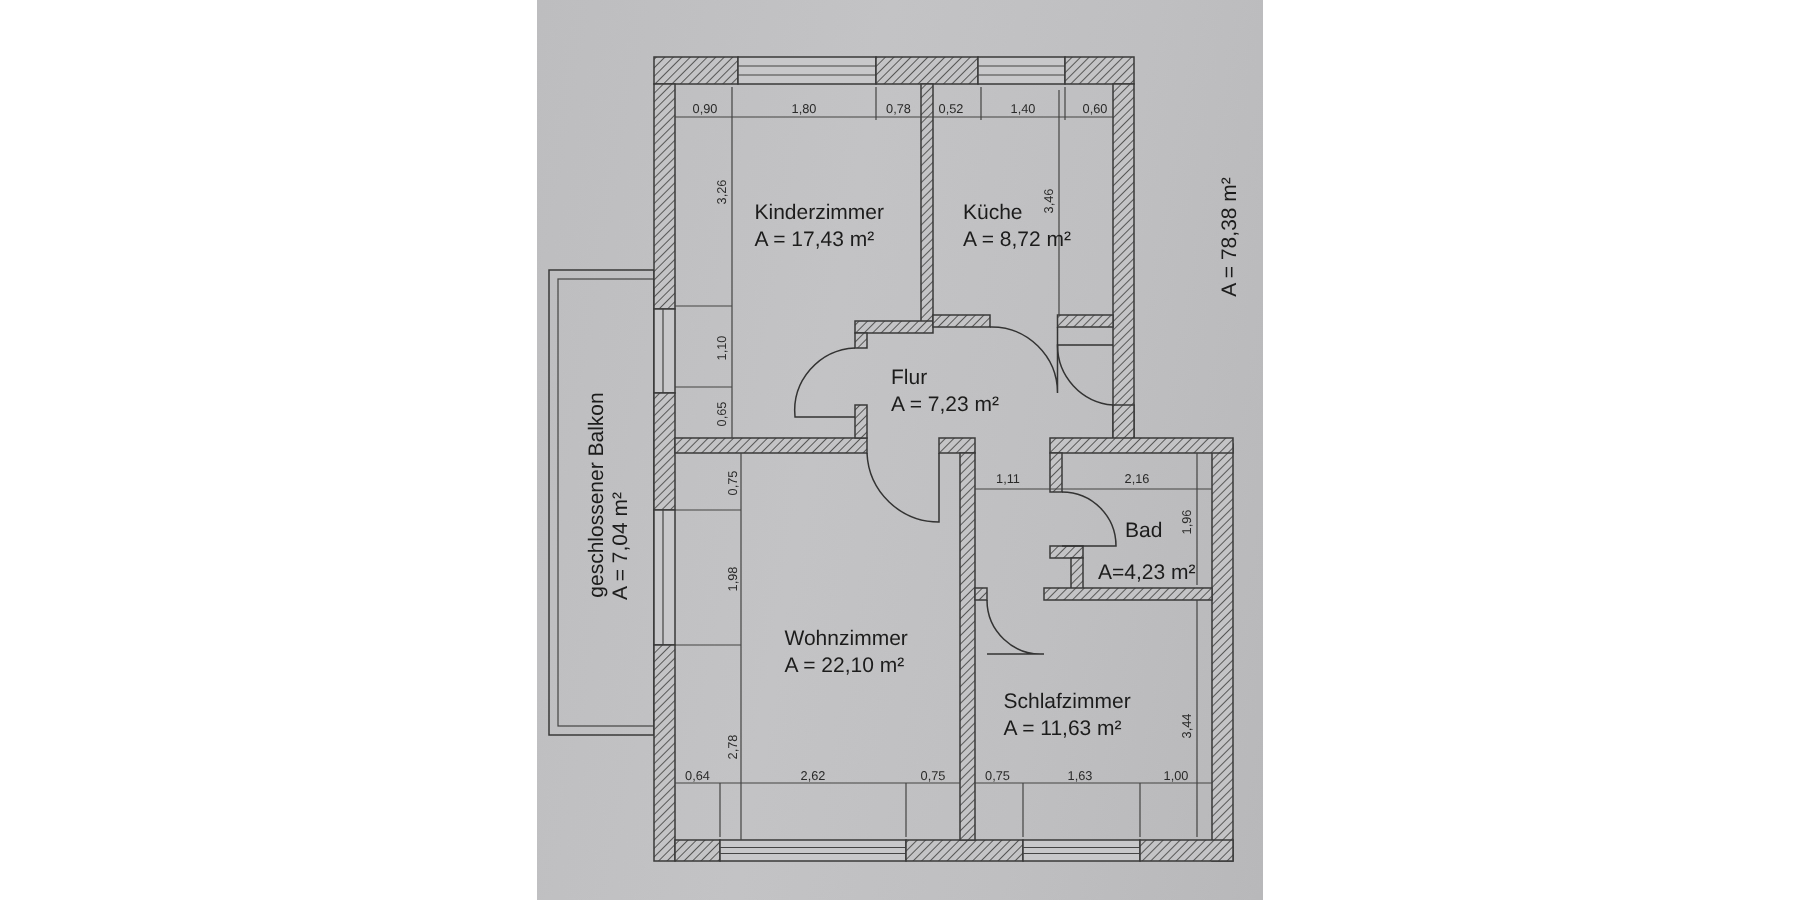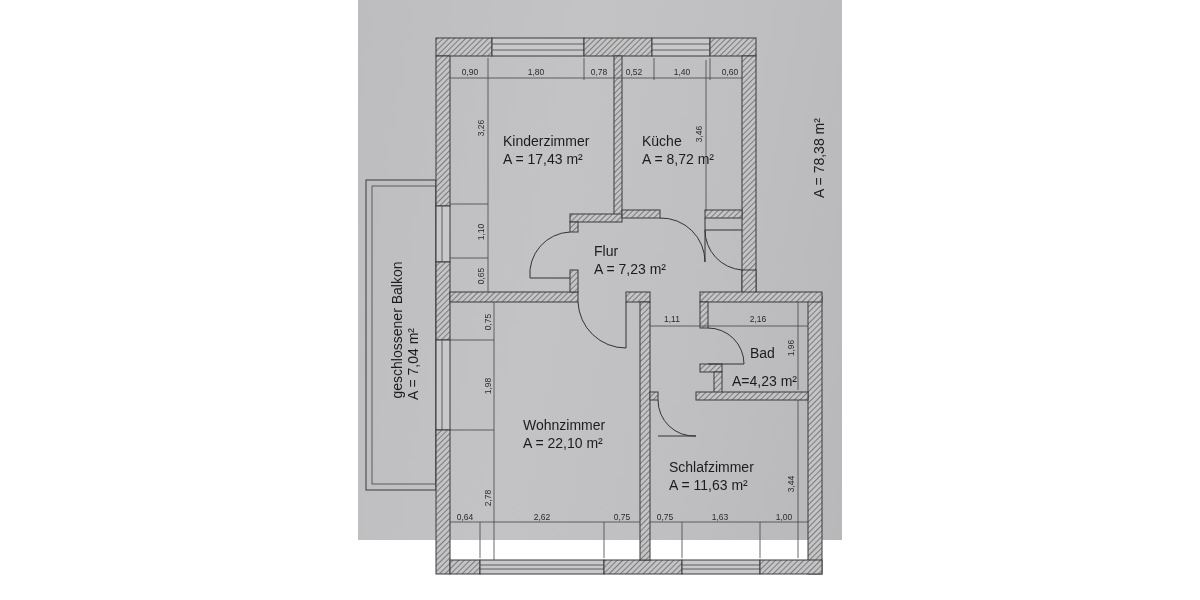--- a/index.html
+++ b/index.html
@@ -1,21 +1,21 @@
 <!DOCTYPE html>
 <html><head>
   <meta charset="utf-8">
   <style>
     html, body { margin: 0; padding: 0; }
     body {
       width: 1200px; height: 600px; background: #ffffff; overflow: hidden;
       position: relative; font-family: "Liberation Sans", sans-serif;
     }
     #paper {
-      position: absolute; left: 358px; top: 0; width: 484px; height: 540px;
+      position: absolute; left: 358px; top: 0; width: 484px; height: 600px;
       background: linear-gradient(100deg, #bdbdbf 0%, #c3c3c5 40%, #bfbfc1 70%, #b8b8ba 100%);
       text-align: right;
     }
     #plan { position: absolute; left: 0; top: 0; }
     .room-label { font-size: 14px; fill: #1c1c1c; }
     .dim { font-size: 8.5px; fill: #2a2a2a; }
     .total { font-size: 14px; fill: #1c1c1c; }
     .wall { fill: url(#hatch); stroke: #3a3a3a; stroke-width: 1; }
     .line { stroke: #3a3a3a; stroke-width: 1; fill: none; }
     .thin { stroke: #444; stroke-width: 0.8; fill: none; }

